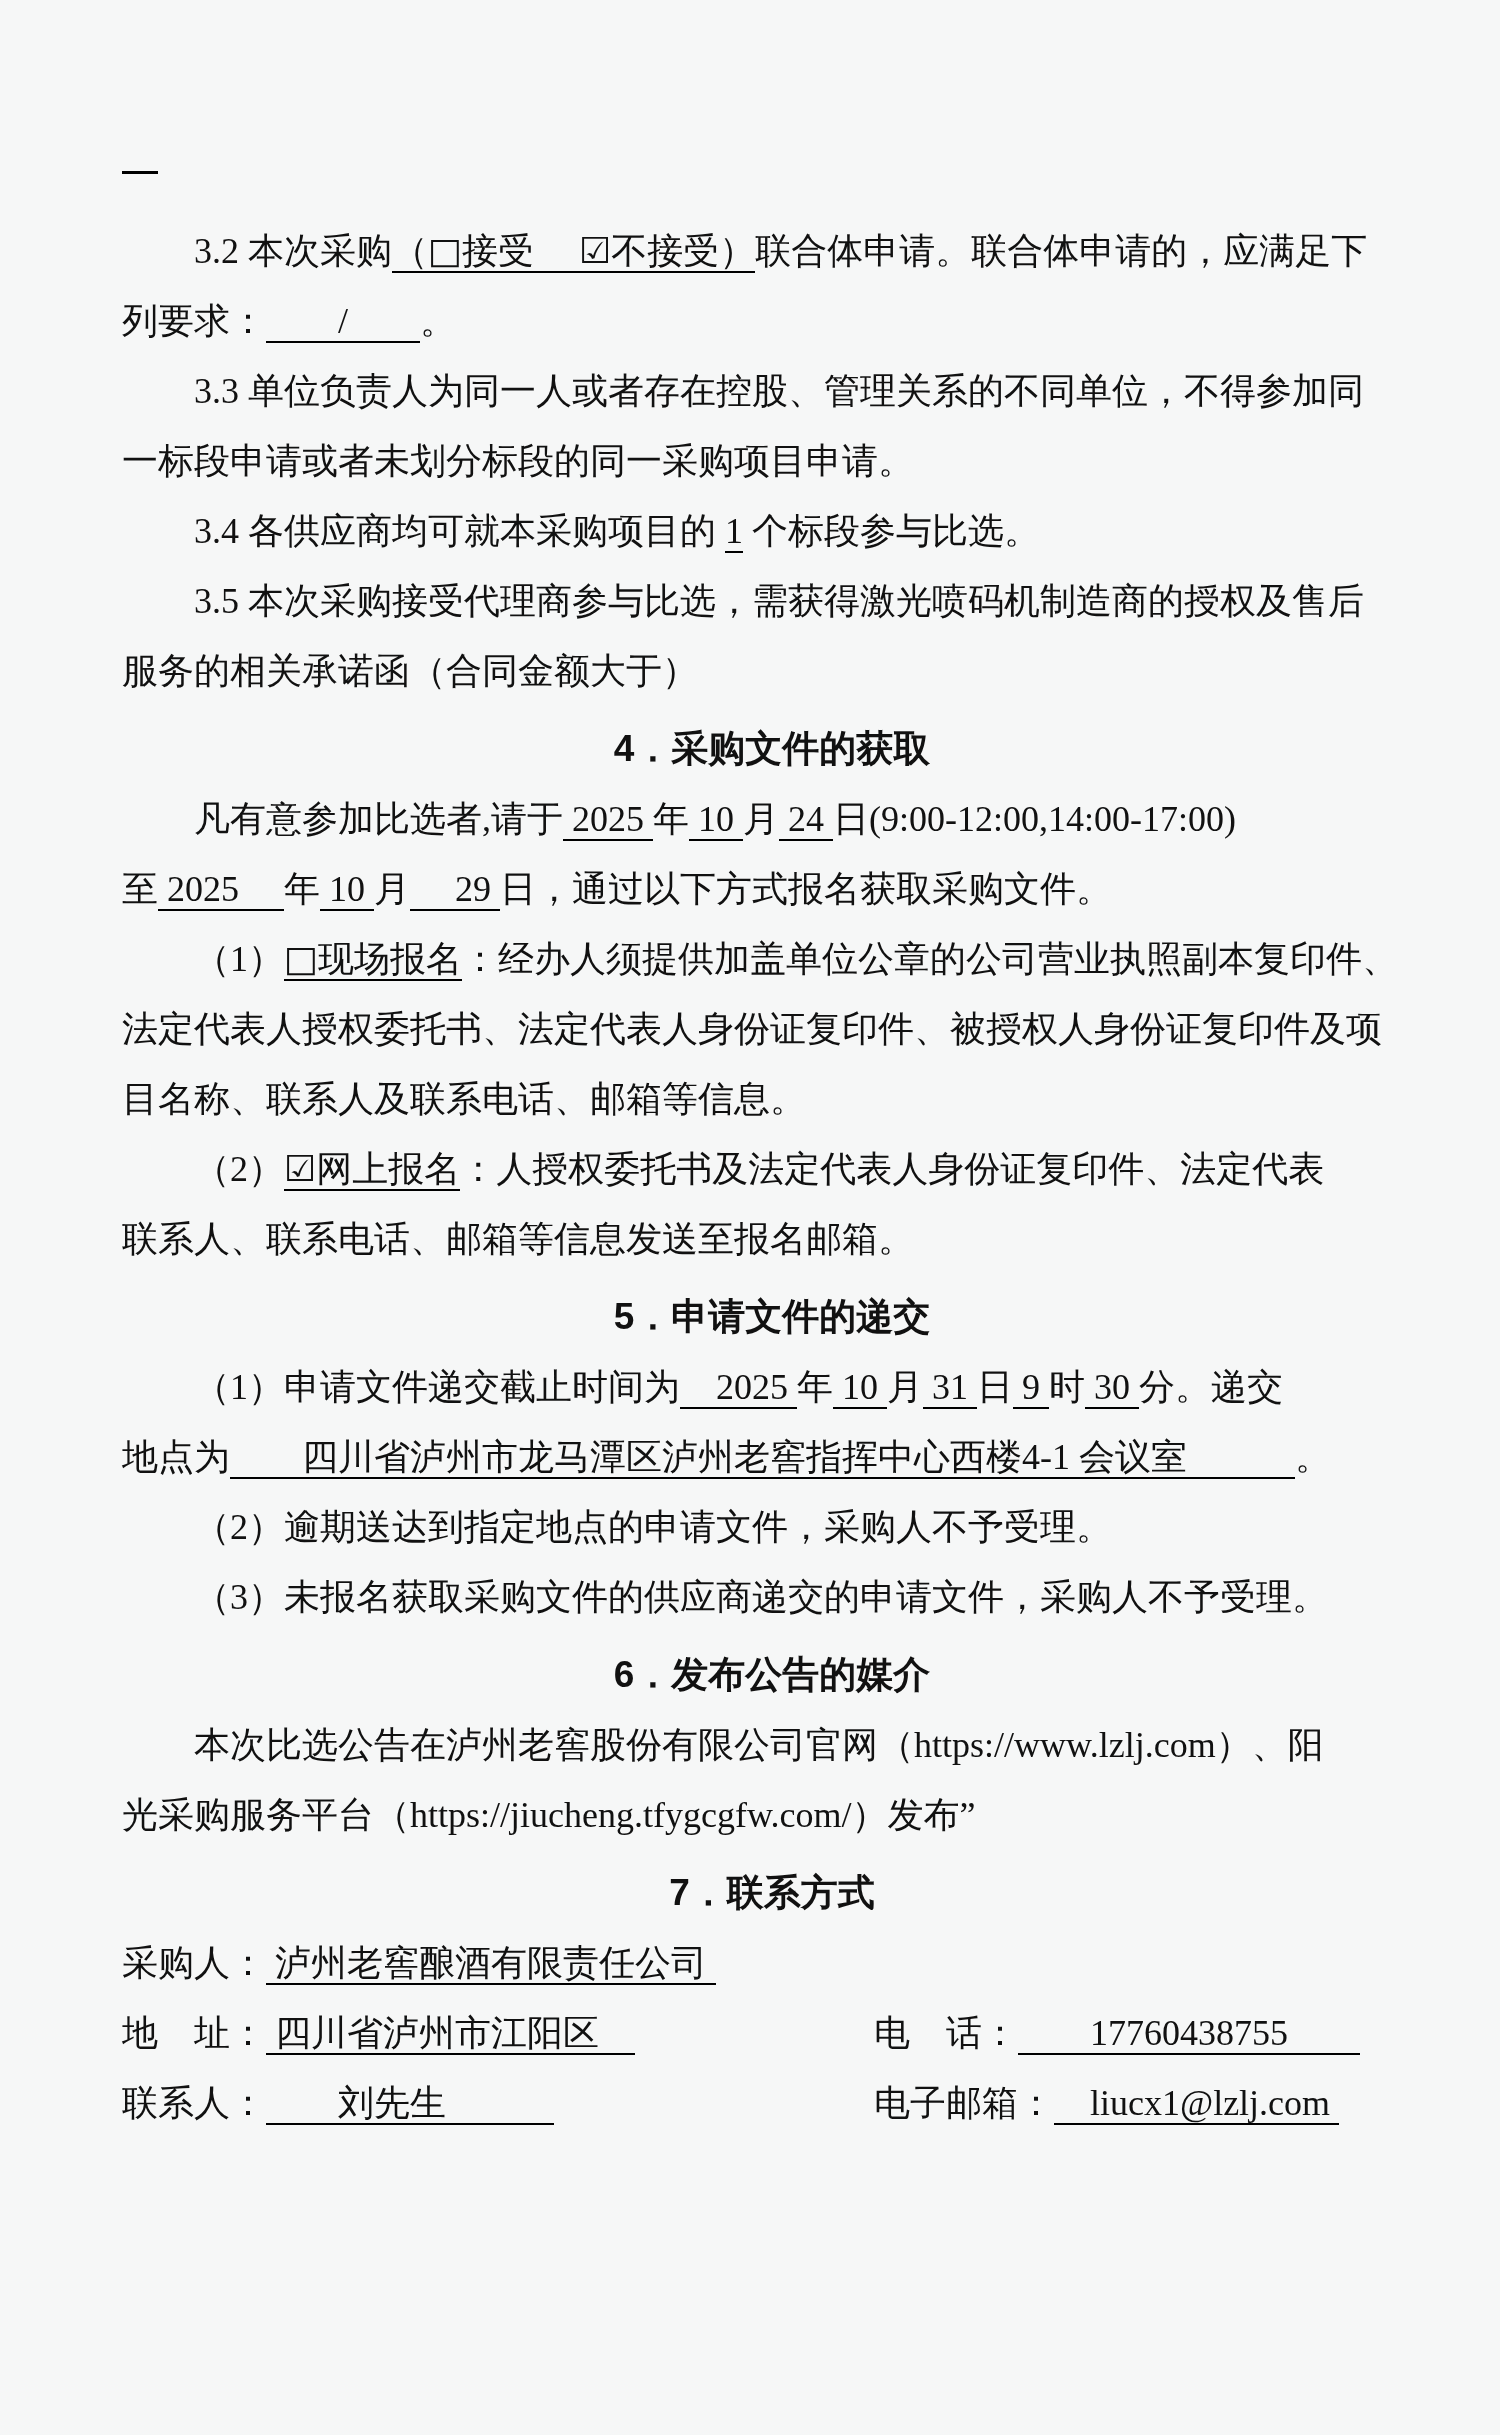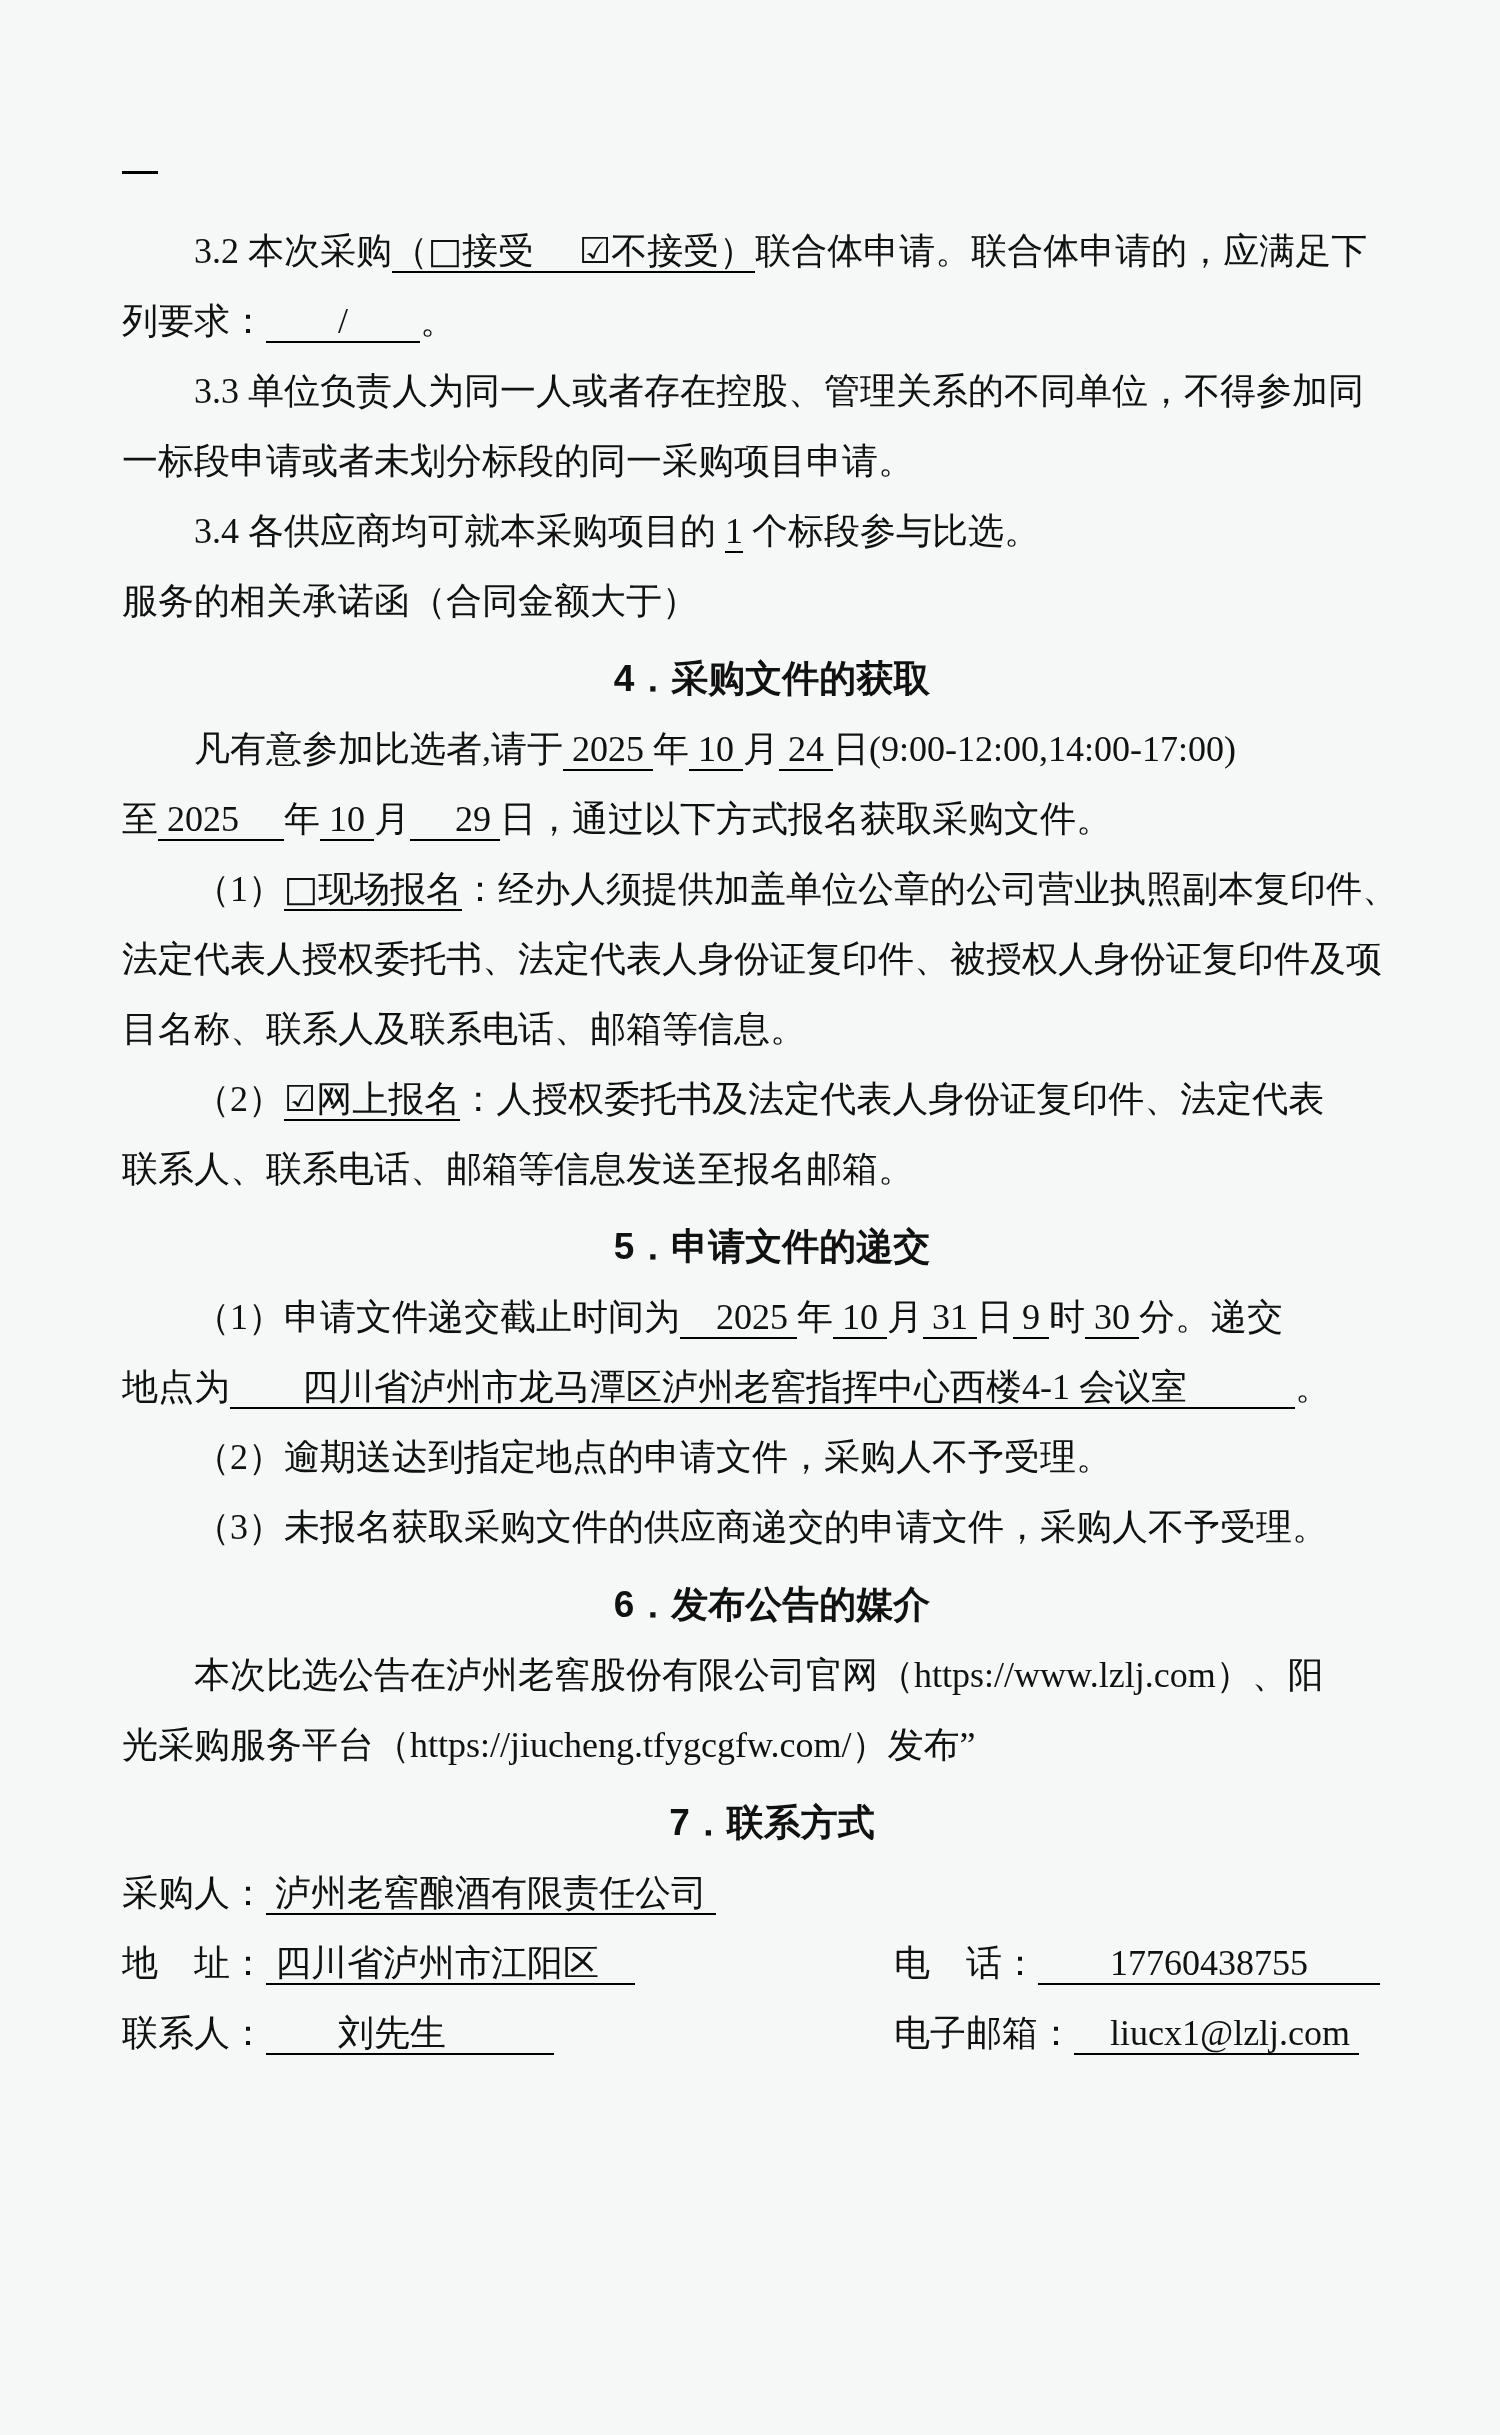--- a/index.html
+++ b/index.html
@@ -28,32 +28,33 @@
     margin-top:8px;
     text-align:center;
   }
   
   .line[data-name="clause-3-2"]{margin-top:30px;}
   .seg{white-space:pre;}
   .u{border-bottom:2px solid #000;}
   .u2{border-bottom:3px solid #000;}
   .cb{font-family:"DejaVu Sans",sans-serif;}
   .colL{white-space:pre;text-align:right;}
-  .colR{position:absolute;left:772px;top:0;white-space:pre;}
+  .colR{position:absolute;left:752px;top:0;white-space:pre;}
 </style>
 </head>
 <body>
 
 <div class="content" id="doc-content" data-name="document-page">
     <div class="line" data-name="performance-material-requirement-line"><span class="seg u2" data-name="text-run">　</span></div>
     <div class="line ind" data-name="clause-3-2"><span class="seg" data-name="text-run">3.2 本次采购</span><span class="seg u" data-name="text-run">（</span><span class="seg u cb" data-name="checkbox-unchecked-icon">□</span><span class="seg u" data-name="text-run">接受</span><span class="seg u" data-name="text-run">　 </span><span class="seg u cb" data-name="checkbox-checked-icon">☑</span><span class="seg u" data-name="text-run">不接受）</span><span class="seg" data-name="text-run">联合体申请。联合体申请的，应满足下</span></div>
     <div class="line" data-name="clause-3-2-cont"><span class="seg" data-name="text-run">列要求：</span><span class="seg u" data-name="text-run">　　/　　</span><span class="seg" data-name="text-run">。</span></div>
     <div class="line ind" data-name="clause-3-3"><span class="seg" data-name="text-run">3.3 单位负责人为同一人或者存在控股、管理关系的不同单位，不得参加同</span></div>
     <div class="line" data-name="clause-3-3-cont"><span class="seg" data-name="text-run">一标段申请或者未划分标段的同一采购项目申请。</span></div>
     <div class="line ind" data-name="clause-3-4"><span class="seg" data-name="text-run">3.4 各供应商均可就本采购项目的 </span><span class="seg u" data-name="text-run">1</span><span class="seg" data-name="text-run"> 个标段参与比选。</span></div>
+    <div class="line ind" data-name="clause-3-5"><span class="seg" data-name="text-run">3.5 本次采购接受代理商参与比选，需获得激光喷码机制造商的授权及售后</span></div>
     <div class="line" data-name="clause-3-5-cont"><span class="seg" data-name="text-run">服务的相关承诺函（合同金额大于）</span></div>
     <div class="line h" data-name="section-4-heading"><span class="seg" data-name="text-run">4．采购文件的获取</span></div>
     <div class="line ind" data-name="acquisition-line-1"><span class="seg" data-name="text-run">凡有意参加比选者,请于</span><span class="seg u" data-name="text-run"> 2025 </span><span class="seg" data-name="text-run">年</span><span class="seg u" data-name="text-run"> 10 </span><span class="seg" data-name="text-run">月</span><span class="seg u" data-name="text-run"> 24 </span><span class="seg" data-name="text-run">日(9:00-12:00,14:00-17:00)</span></div>
     <div class="line" data-name="acquisition-line-2"><span class="seg" data-name="text-run">至</span><span class="seg u" data-name="text-run"> 2025　 </span><span class="seg" data-name="text-run">年</span><span class="seg u" data-name="text-run"> 10 </span><span class="seg" data-name="text-run">月</span><span class="seg u" data-name="text-run"> 　29 </span><span class="seg" data-name="text-run">日，通过以下方式报名获取采购文件。</span></div>
     <div class="line ind" data-name="onsite-registration-line-1"><span class="seg" data-name="text-run">（1）</span><span class="seg u cb" data-name="checkbox-unchecked-icon">□</span><span class="seg u" data-name="text-run">现场报名</span><span class="seg" data-name="text-run">：经办人须提供加盖单位公章的公司营业执照副本复印件、</span></div>
     <div class="line" data-name="onsite-registration-line-2"><span class="seg" data-name="text-run">法定代表人授权委托书、法定代表人身份证复印件、被授权人身份证复印件及项</span></div>
     <div class="line" data-name="onsite-registration-line-3"><span class="seg" data-name="text-run">目名称、联系人及联系电话、邮箱等信息。</span></div>
     <div class="line ind" data-name="online-registration-line-1"><span class="seg" data-name="text-run">（2）</span><span class="seg u cb" data-name="checkbox-checked-icon">☑</span><span class="seg u" data-name="text-run">网上报名</span><span class="seg" data-name="text-run">：人授权委托书及法定代表人身份证复印件、法定代表</span></div>
     <div class="line" data-name="online-registration-line-3"><span class="seg" data-name="text-run">联系人、联系电话、邮箱等信息发送至报名邮箱。</span></div>
     <div class="line h" data-name="section-5-heading"><span class="seg" data-name="text-run">5．申请文件的递交</span></div>

